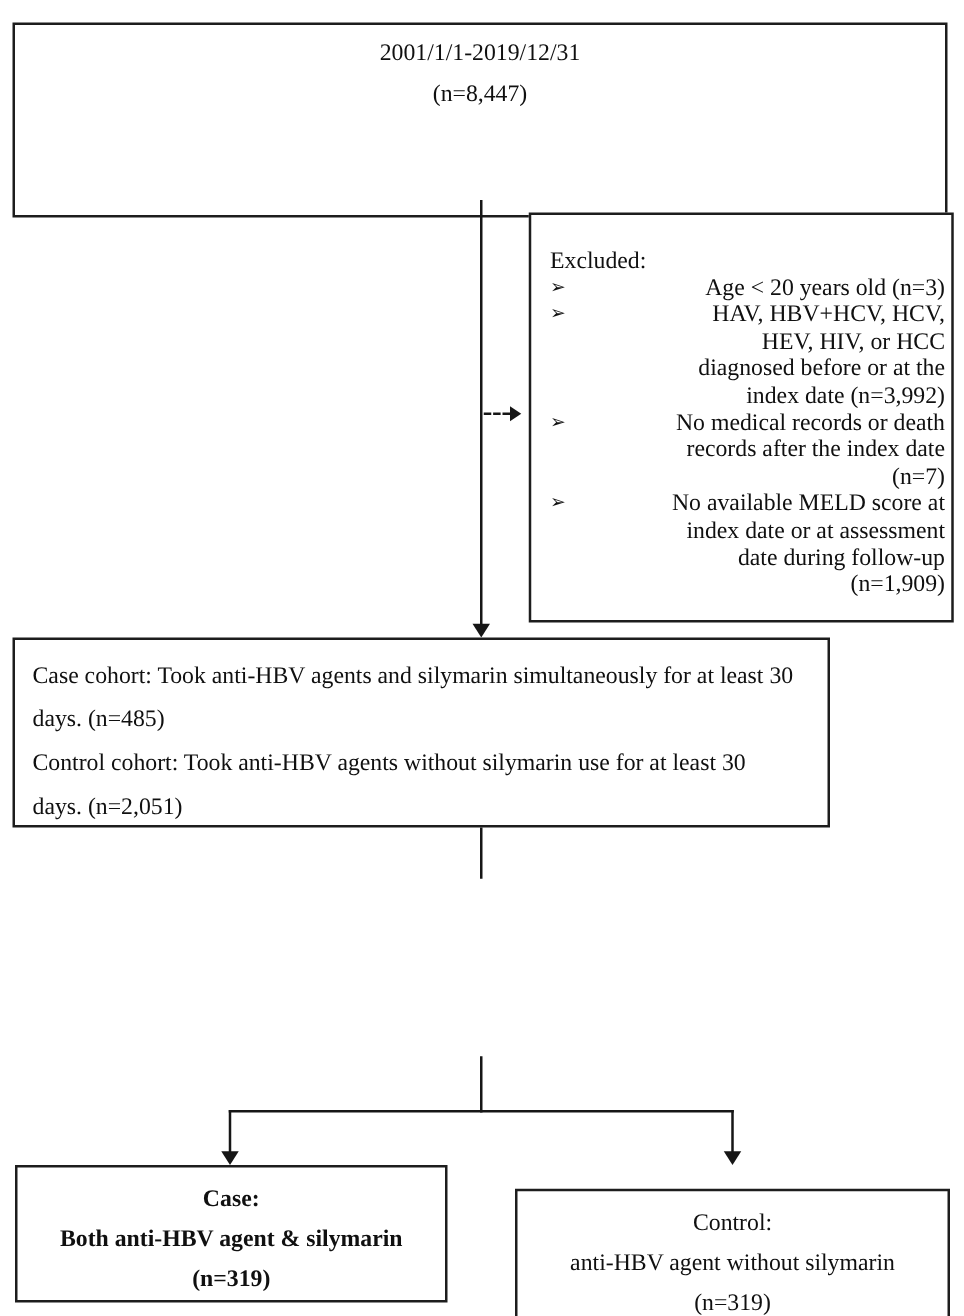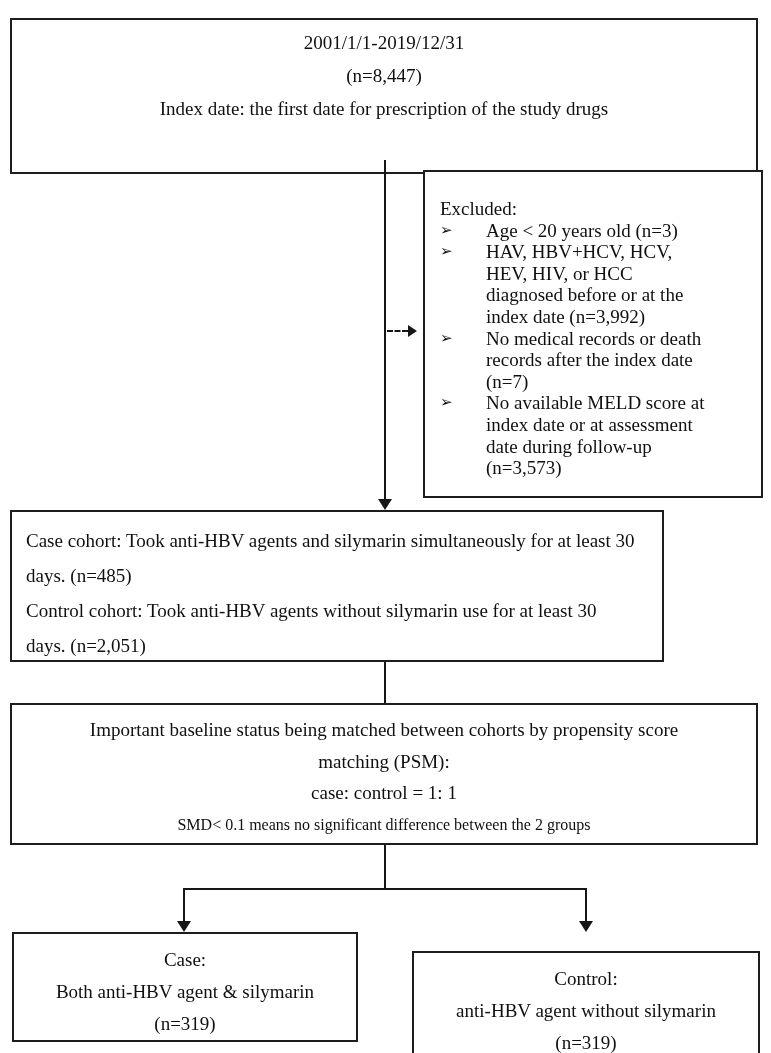--- a/index.html
+++ b/index.html
@@ -19,28 +19,28 @@
   .box-enrollment { left:10px; top:18px;  width:748px; height:156px;
     font-size:19px; line-height:33px; padding-top:6px; text-align:center; }
   .box-excluded   { left:423px; top:170px; width:340px; height:328px;
     font-size:19px; line-height:21.6px; padding:26px 5px 0 15px; }
   .box-cohort     { left:10px; top:510px; width:654px; height:152px;
     font-size:19px; line-height:35px; padding:11px 14px; }
   .box-psm        { left:10px; top:703px; width:748px; height:142px;
     font-size:19px; line-height:31.5px; padding-top:9px; text-align:center; }
   .box-psm .note  { font-size:16px; }
   .box-case       { left:12px;  top:932px; width:346px; height:110px;
-    font-size:19px; line-height:32px; padding-top:10px; text-align:center; }
+    font-size:19px; line-height:32px; padding-top:10px; text-align:center;font-weight:bold; }
   .box-control    { left:412px; top:932px; width:348px; height:110px;
     font-size:19px; line-height:32px; padding-top:10px; text-align:center;margin-top:19px; }
 
   
   .ex-item { display:flex; }
   .ex-bullet { flex:0 0 46px; font-size:15px; line-height:21.6px; }
-  .ex-text { flex:1 1 auto; white-space:pre-line; }
+  .ex-text { flex:1 1 auto; white-space:pre-line;text-align:right; }
 
   
   .vline, .hline { position:absolute; background:#161616; }
   .dashline { position:absolute; border-top:2px dashed #161616; height:0; }
   .arrow-down {
     position:absolute; width:0; height:0;
     border-left:7px solid transparent; border-right:7px solid transparent;
     border-top:11px solid #161616;
   }
   .arrow-right {
@@ -50,21 +50,20 @@
   }
 </style>
 </head>
 <body>
 
 <div class="canvas">
 
   <div class="box box-enrollment">
     <div>2001/1/1-2019/12/31</div>
     <div>(n=8,447)</div>
-    <div>Index date: the first date for prescription of the study drugs</div>
   </div>
 
   <div class="vline" style="left:384px; top:160px; width:2px; height:340px;"></div>
   <div class="arrow-down" style="left:378px; top:499px;"></div>
 
   <div class="dashline" style="left:387px; top:330px; width:21px;"></div>
   <div class="arrow-right" style="left:408px; top:325px;"></div>
 
   <div class="box box-excluded">
     <div>Excluded:</div>
@@ -83,39 +82,33 @@
       <span class="ex-bullet">➢</span>
       <span class="ex-text">No medical records or death
 records after the index date
 (n=7)</span>
     </div>
     <div class="ex-item">
       <span class="ex-bullet">➢</span>
       <span class="ex-text">No available MELD score at
 index date or at assessment
 date during follow-up
-(n=3,573)</span>
+(n=1,909)</span>
     </div>
   </div>
 
   <div class="box box-cohort">
     <div class="pre">Case cohort: Took anti-HBV agents and silymarin simultaneously for at least 30
 days. (n=485)
 Control cohort: Took anti-HBV agents without silymarin use for at least 30
 days. (n=2,051)</div>
   </div>
 
   <div class="vline" style="left:384px; top:662px; width:2px; height:41px;"></div>
 
-  <div class="box box-psm">
-    <div>Important baseline status being matched between cohorts by propensity score</div>
-    <div>matching (PSM):</div>
-    <div>case: control = 1: 1</div>
-    <div class="note">SMD&lt; 0.1 means no significant difference between the 2 groups</div>
-  </div>
 
   <div class="vline" style="left:384px; top:845px; width:2px; height:45px;"></div>
   <div class="hline" style="left:183px; top:888px; width:404px; height:2px;"></div>
   <div class="vline" style="left:183px; top:888px; width:2px; height:34px;"></div>
   <div class="arrow-down" style="left:177px; top:921px;"></div>
   <div class="vline" style="left:585px; top:888px; width:2px; height:34px;"></div>
   <div class="arrow-down" style="left:579px; top:921px;"></div>
 
   <div class="box box-case">
     <div>Case:</div>

